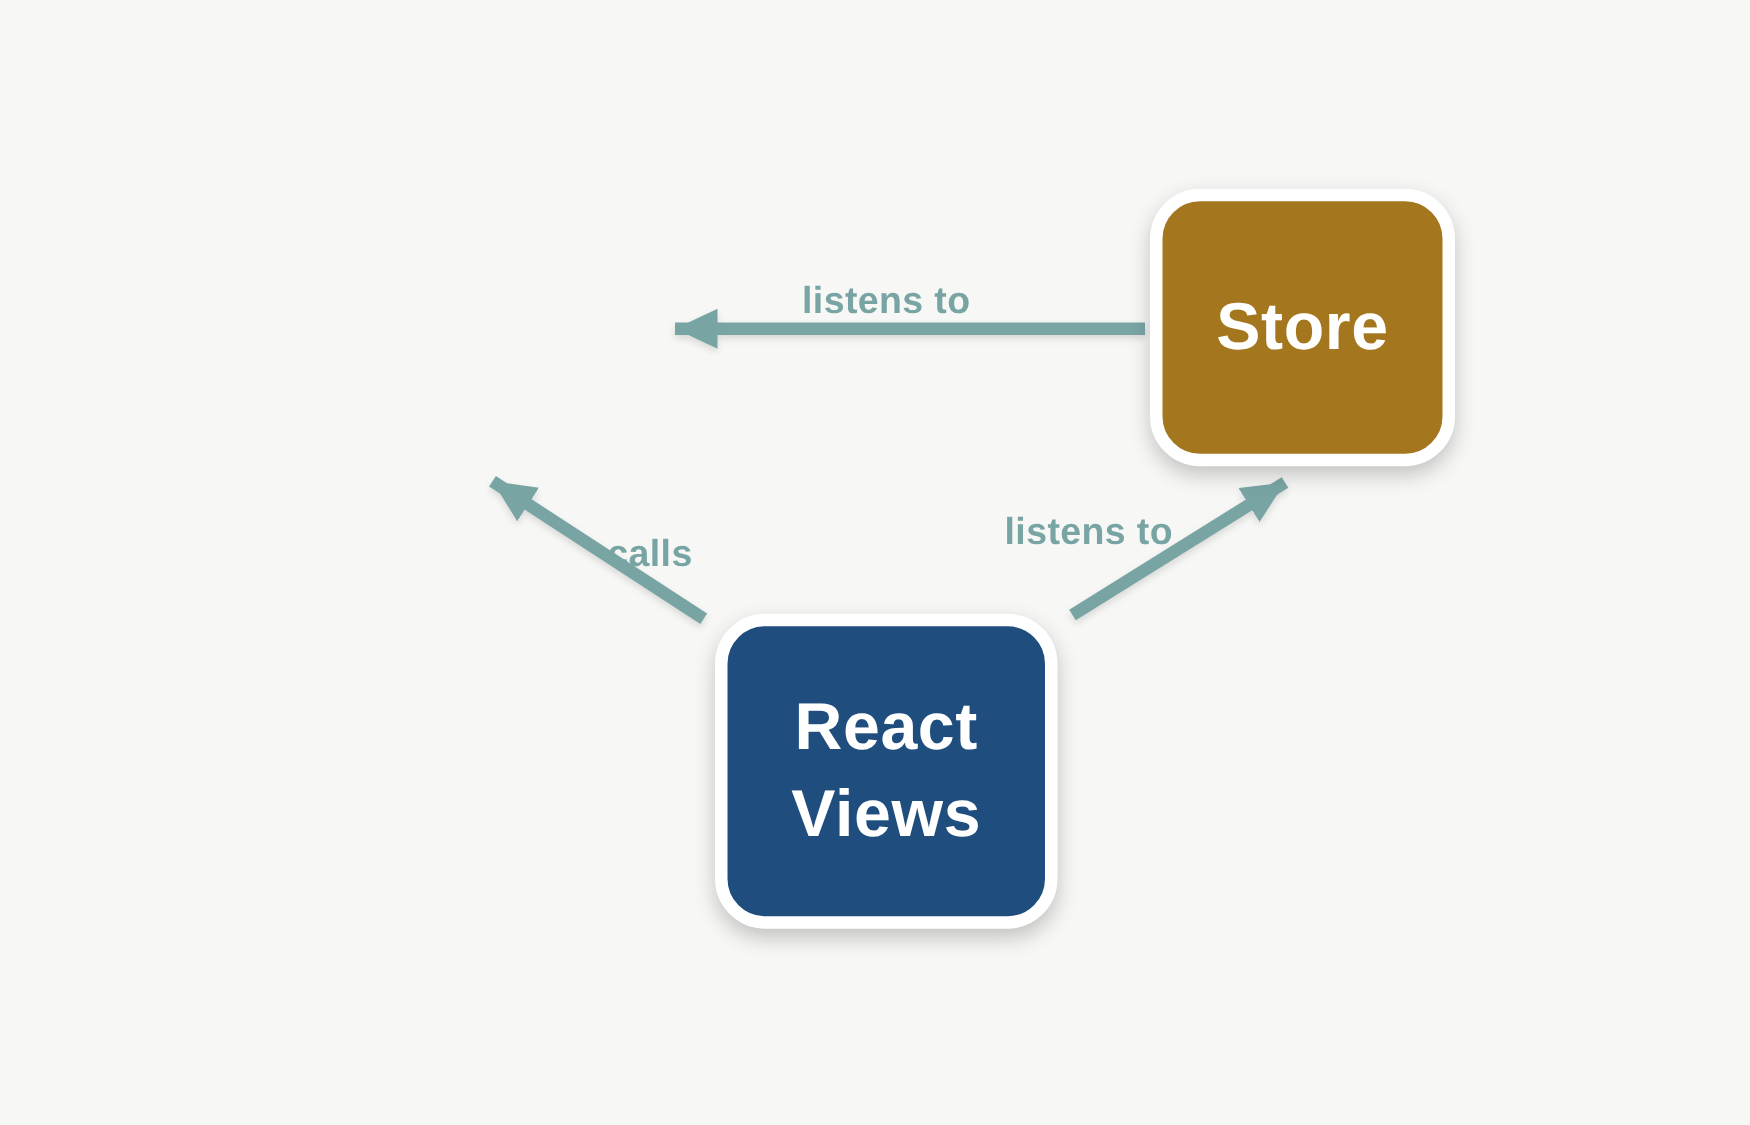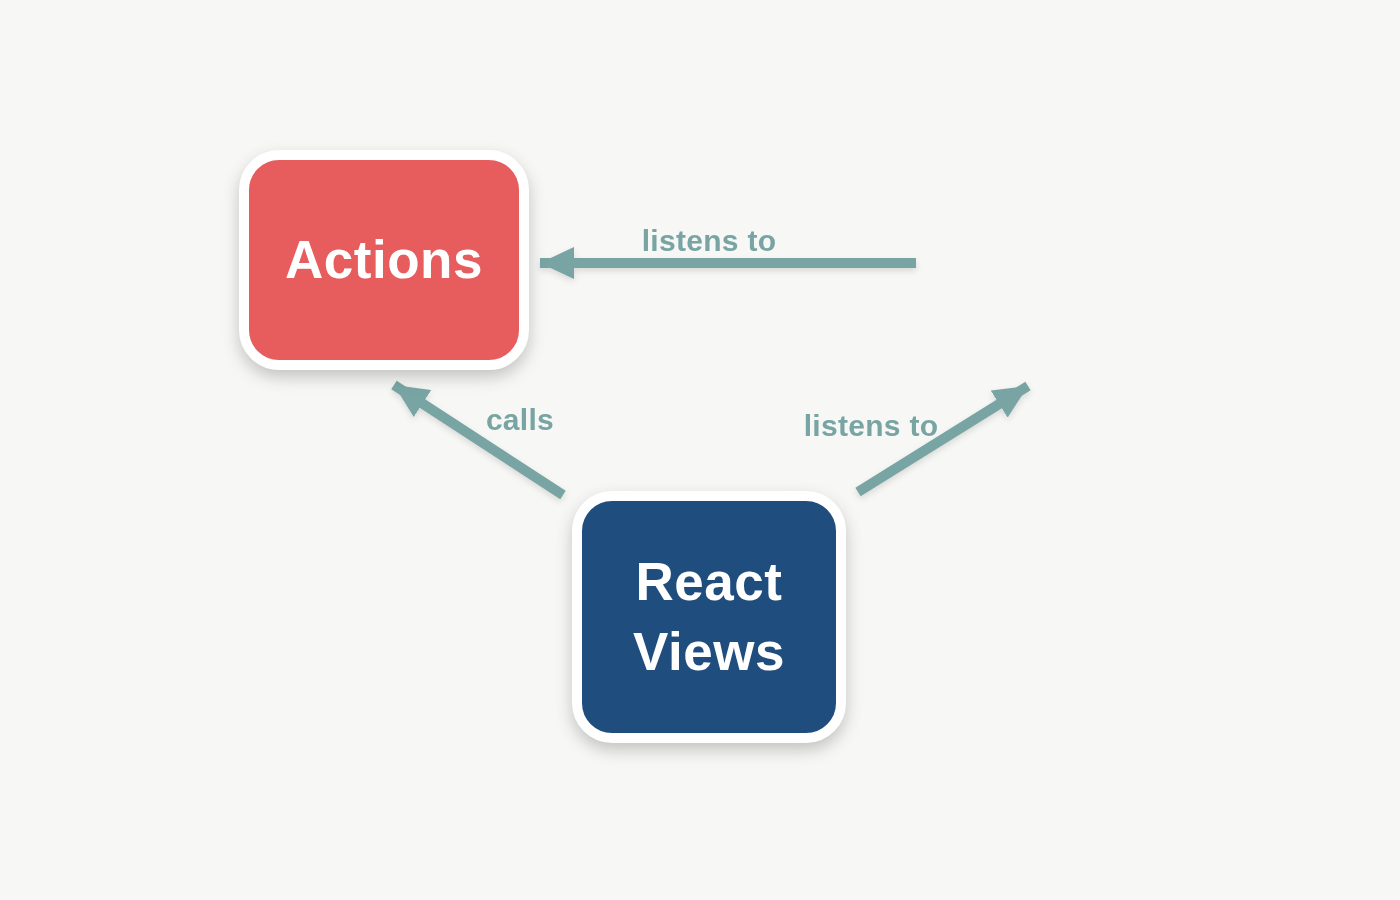--- a/index.html
+++ b/index.html
@@ -54,43 +54,43 @@
   .edge-label {
     position: absolute;
     transform: translate(-50%, -50%);
     color: var(--arrow);
     font-weight: 700;
     font-size: 30px;
     letter-spacing: 0.3px;
     white-space: nowrap;
   }
   .edge-label-0 { left: 709px; top: 241px; }
-  .edge-label-1 { left: 520px; top: 420px; }
+  .edge-label-1 { left: 520px; top: 444px; }
   .edge-label-2 { left: 871px; top: 426px; }
 </style>
 </head>
 <body>
 
 <div class="canvas">
 
   <svg class="edges-svg" viewBox="0 0 1400 900" xmlns="http://www.w3.org/2000/svg">
     <defs>
       <marker id="head" markerWidth="34" markerHeight="32" refX="34" refY="16" orient="auto" markerUnits="userSpaceOnUse">
         <polygon points="0,0 34,16 0,32" fill="#78A5A4"></polygon>
       </marker>
     </defs>
     <line x1="916" y1="263" x2="540" y2="263" marker-end="url(#head)"></line>
     <line x1="563" y1="495" x2="394" y2="385" marker-end="url(#head)"></line>
     <line x1="858" y1="492" x2="1028" y2="386" marker-end="url(#head)"></line>
   </svg>
 
-  <div class="node node-actions" style="background: rgb(231, 92, 92);">
-    <span class="node-label">Actions</span>
+
+  <div class="node node-store" style="background: rgb(164, 119, 31);">
+    <span class="node-label">Store</span>
   </div>
-
 
   <div class="node node-react-views" style="background: rgb(31, 78, 126);">
     <span class="node-label">React Views</span>
   </div>
 
   <div class="edge-label edge-label-0">listens to</div>
   <div class="edge-label edge-label-1">calls</div>
   <div class="edge-label edge-label-2">listens to</div>
 
 </div>

